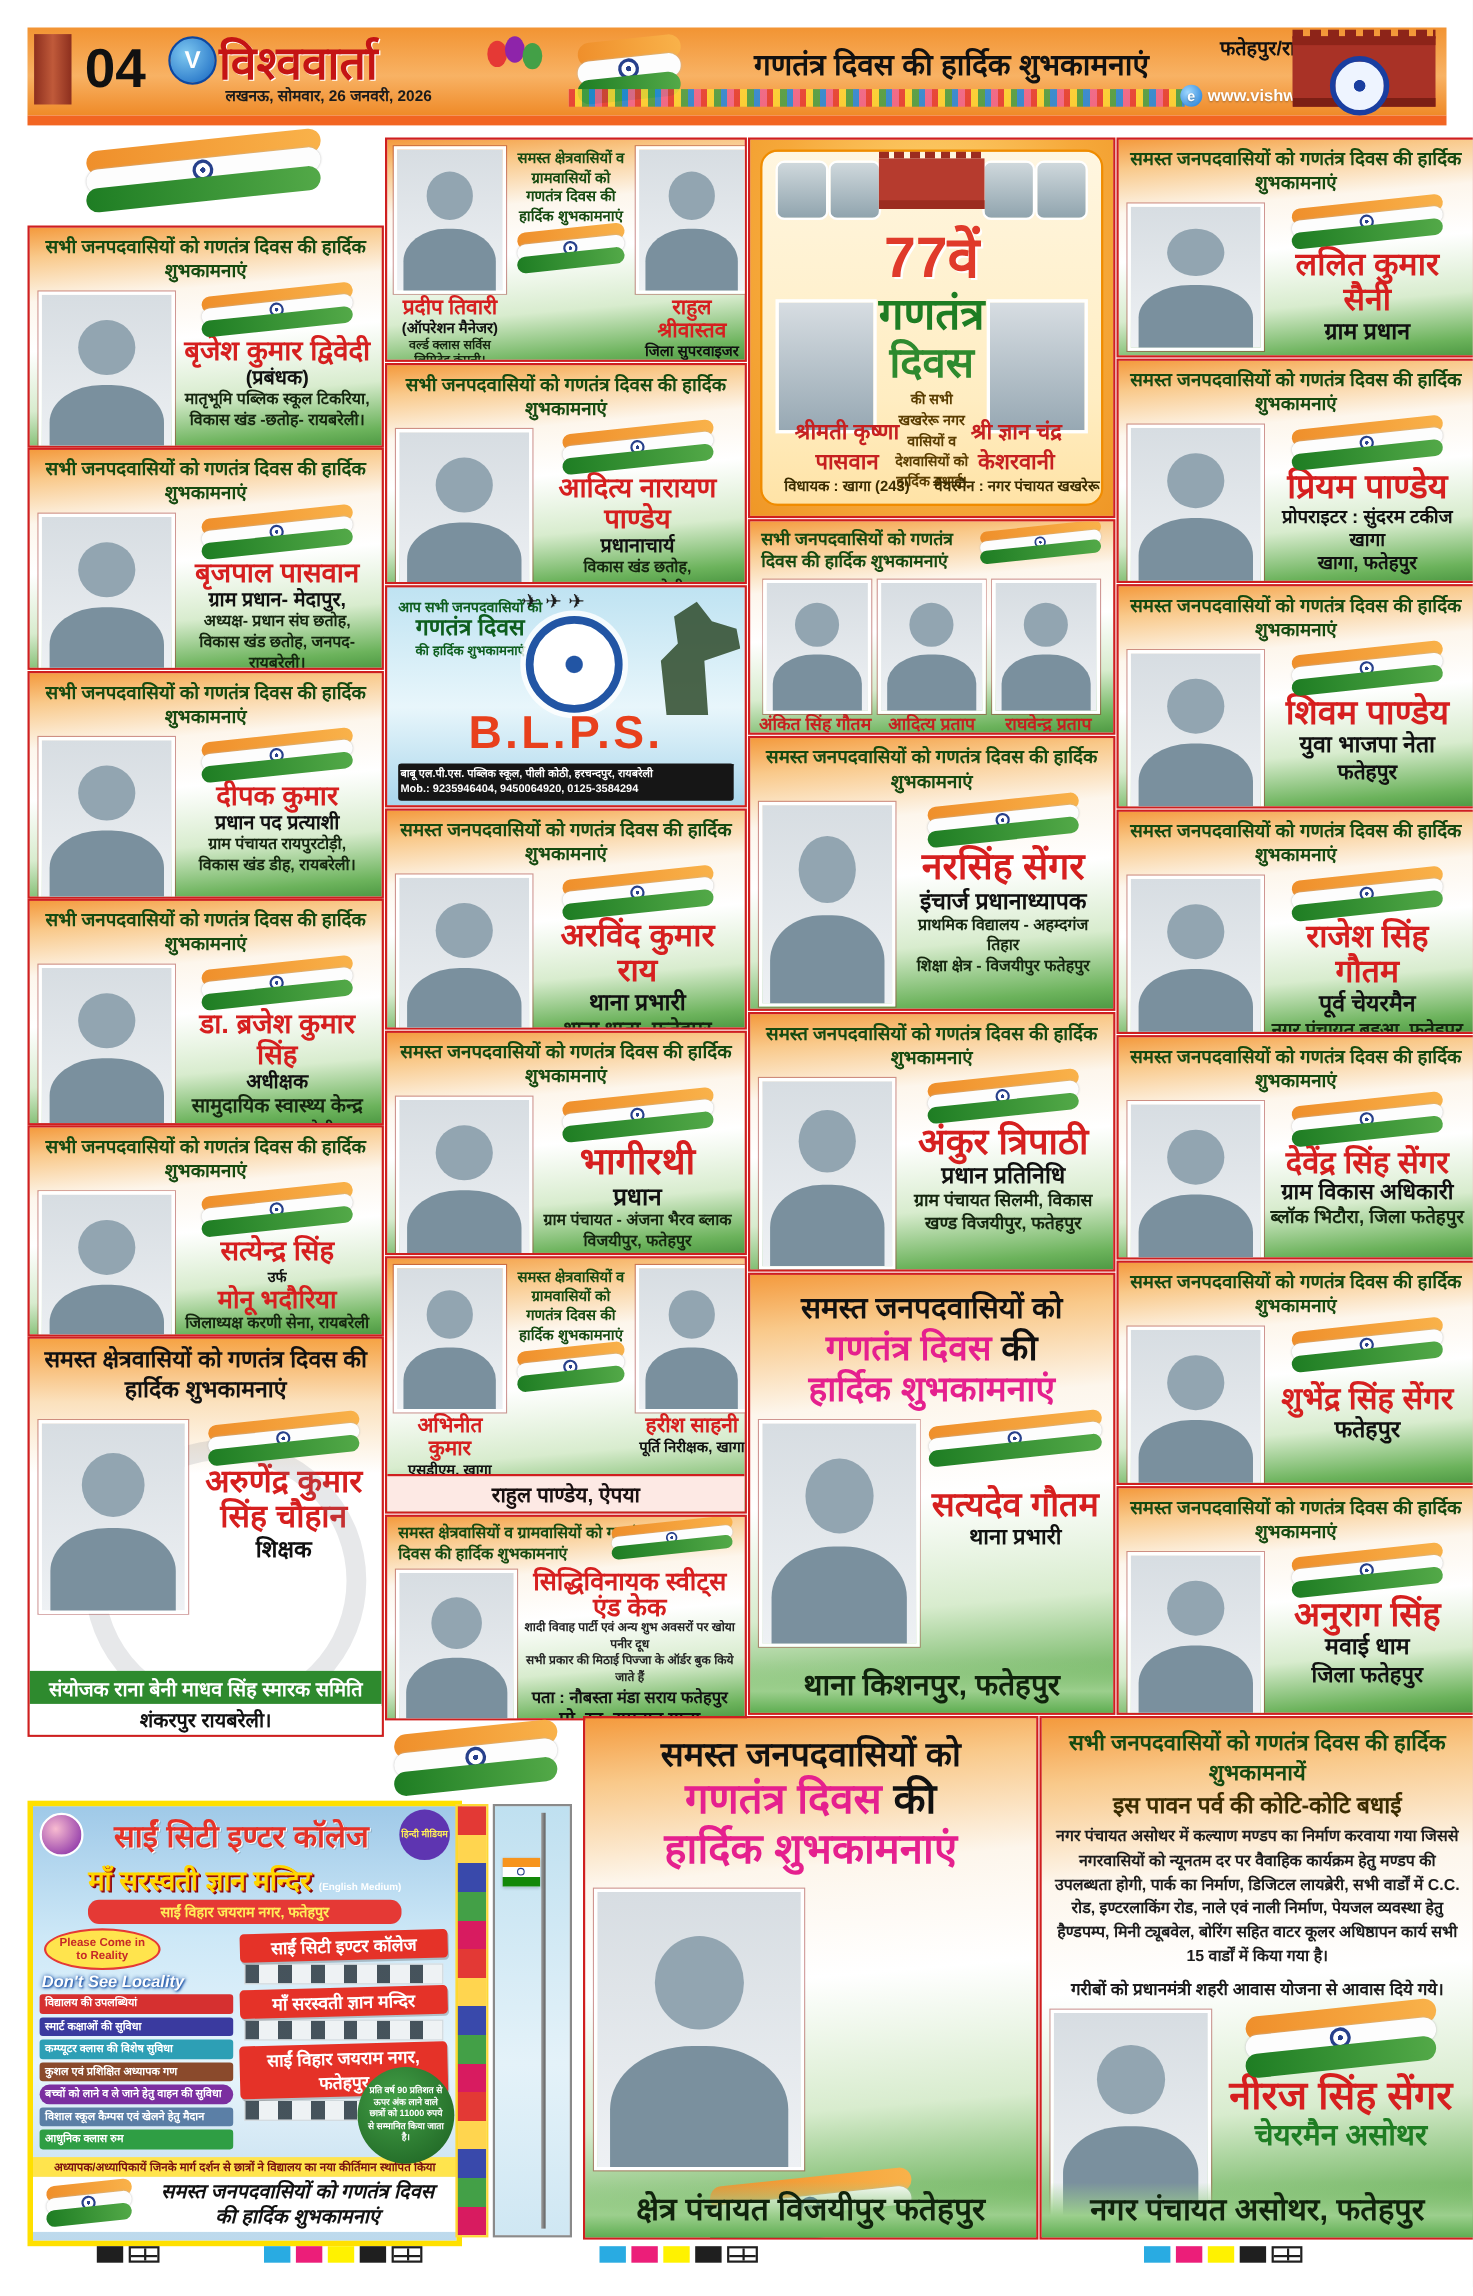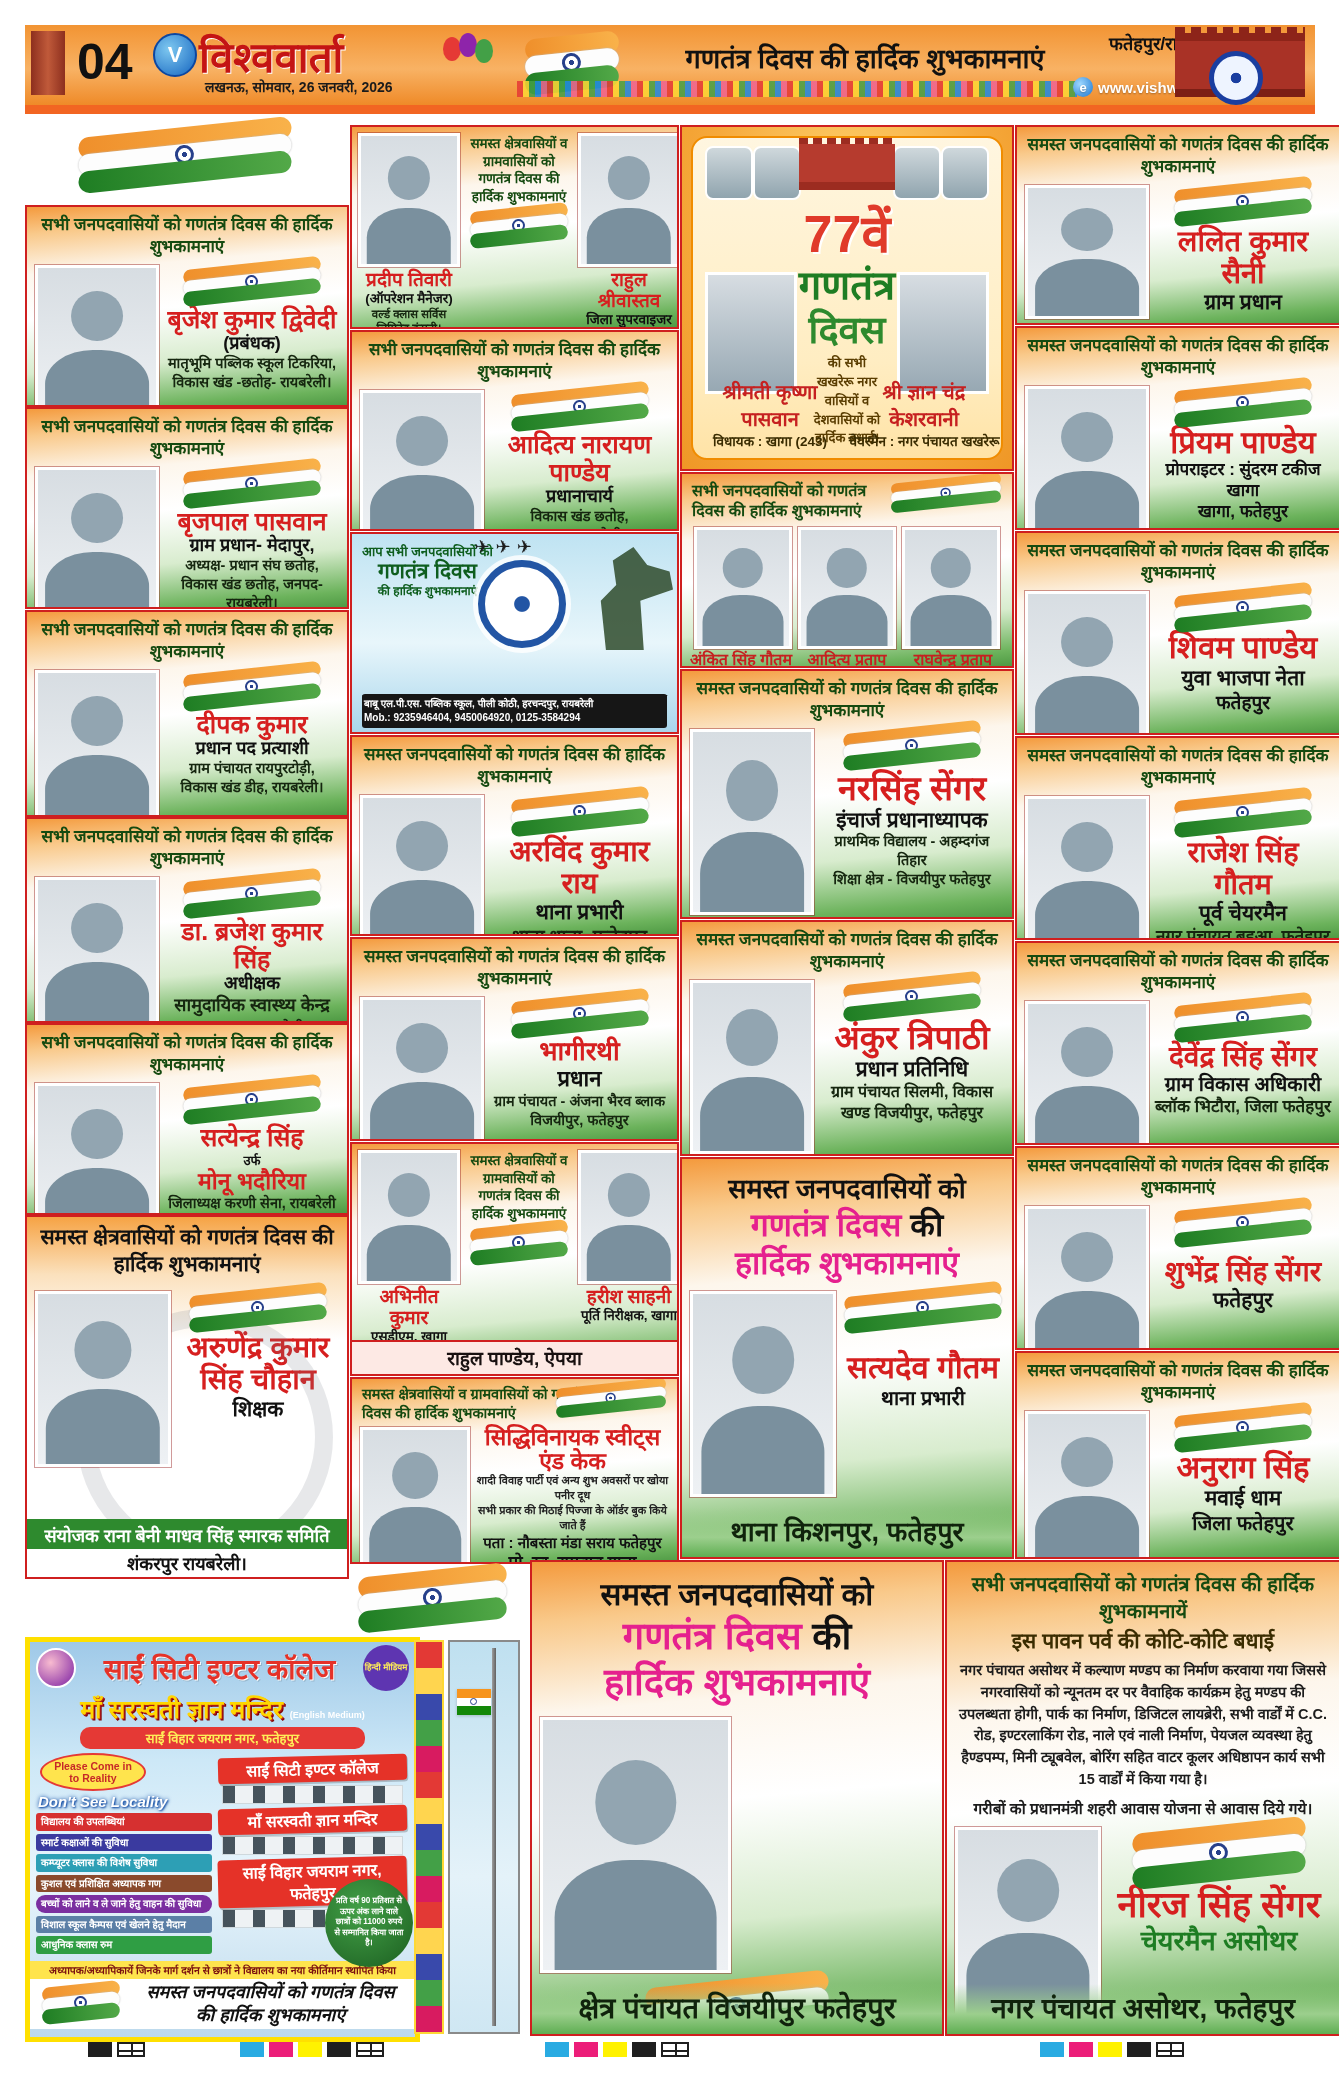--- a/index.html
+++ b/index.html
@@ -447,20 +447,21 @@
 
   <div class="ad blps" style="left:350px;top:532px;width:325px;height:198px;">
     <div class="blt">
       <div class="a">आप सभी जनपदवासियों को</div>
       <div class="b">गणतंत्र दिवस</div>
       <div class="c">की हार्दिक शुभकामनाएं</div>
     </div>
     <div class="bl-jets">✈✈✈</div>
     <div class="bl-chak"></div>
     <div class="bl-sold"></div>
+    <div class="bl-name">B.L.P.S.</div>
     <div class="bl-sub">PUBLIC SCHOOL &amp; LIBRARY</div>
     <div class="bl-tag">(An English Medium School For Standard Education)</div>
     <div class="bl-addr">
       <div>बाबू एल.पी.एस. पब्लिक स्कूल, पीली कोठी, हरचन्दपुर, रायबरेली</div>
       <div>Mob.: 9235946404, 9450064920, 0125-3584294</div>
     </div>
   </div>
 
   <div class="ad" style="left:350px;top:735px;width:325px;height:197px;">
     <div class="greet">समस्त जनपदवासियों को गणतंत्र दिवस की हार्दिक शुभकामनाएं</div>
@@ -482,21 +483,21 @@
   <div class="ad" style="left:350px;top:937px;width:325px;height:200px;">
     <div class="greet">समस्त जनपदवासियों को गणतंत्र दिवस की हार्दिक शुभकामनाएं</div>
     <div class="row">
       <div class="photo"></div>
       <div class="info">
         <div class="flag">
             <i class="f1"></i>
             <i class="f2"></i>
             <i class="f3"></i>
           </div>
-        <div class="nm" style="font-size:26px;">भागीरथी</div>
+        <div class="nm" style="font-size:34px;">भागीरथी</div>
         <div class="rl" style="font-size:22px;">प्रधान</div>
         <div class="ln">ग्राम पंचायत - अंजना भैरव ब्लाक</div>
         <div class="ln">विजयीपुर, फतेहपुर</div>
       </div>
     </div>
   </div>
 
   <div class="ad" style="left:350px;top:1142px;width:325px;height:230px;">
     <div class="drow">
       <div class="dcol">

